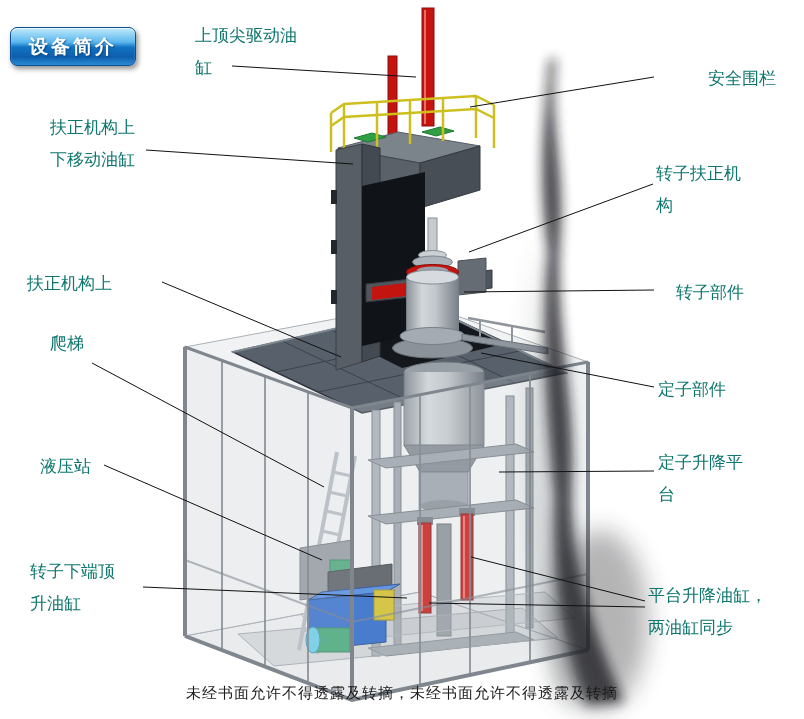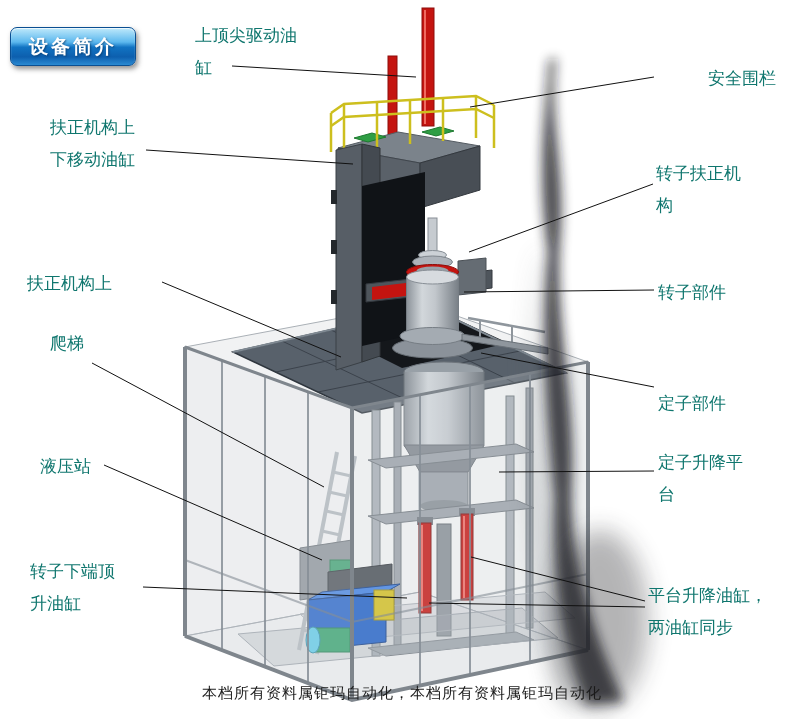--- a/index.html
+++ b/index.html
@@ -216,26 +216,26 @@
   <div class="badge">设备简介</div>
 
   <div class="lbl" style="left:195px;top:20px;width:150px;">上顶尖驱动油
 缸</div>
   <div class="lbl" style="left:672px;top:63px;width:120px;margin-left:36px;">安全围栏</div>
   <div class="lbl" style="left:22px;top:112px;width:130px;margin-left:28px;">扶正机构上
 下移动油缸</div>
   <div class="lbl" style="left:656px;top:158px;width:130px;">转子扶正机
 构</div>
   <div class="lbl" style="left:27px;top:268px;width:150px;">扶正机构上</div>
-  <div class="lbl" style="left:658px;top:277px;width:120px;">转子部件</div>
+  <div class="lbl" style="left:676px;top:277px;width:120px;">转子部件</div>
   <div class="lbl" style="left:50px;top:328px;width:80px;">爬梯</div>
-  <div class="lbl" style="left:658px;top:388px;width:120px;">定子部件</div>
+  <div class="lbl" style="left:658px;top:374px;width:120px;">定子部件</div>
   <div class="lbl" style="left:658px;top:447px;width:130px;">定子升降平
 台</div>
   <div class="lbl" style="left:40px;top:451px;width:100px;">液压站</div>
   <div class="lbl" style="left:648px;top:580px;width:150px;">平台升降油缸，
 两油缸同步</div>
   <div class="lbl" style="left:30px;top:556px;width:130px;">转子下端顶
 升油缸</div>
 
-  <div class="watermark">本档所有资料属钜玛自动化，本档所有资料属钜玛自动化</div>
+  <div class="watermark">未经书面允许不得透露及转摘，未经书面允许不得透露及转摘</div>
 
 </div>
 
 </body></html>

